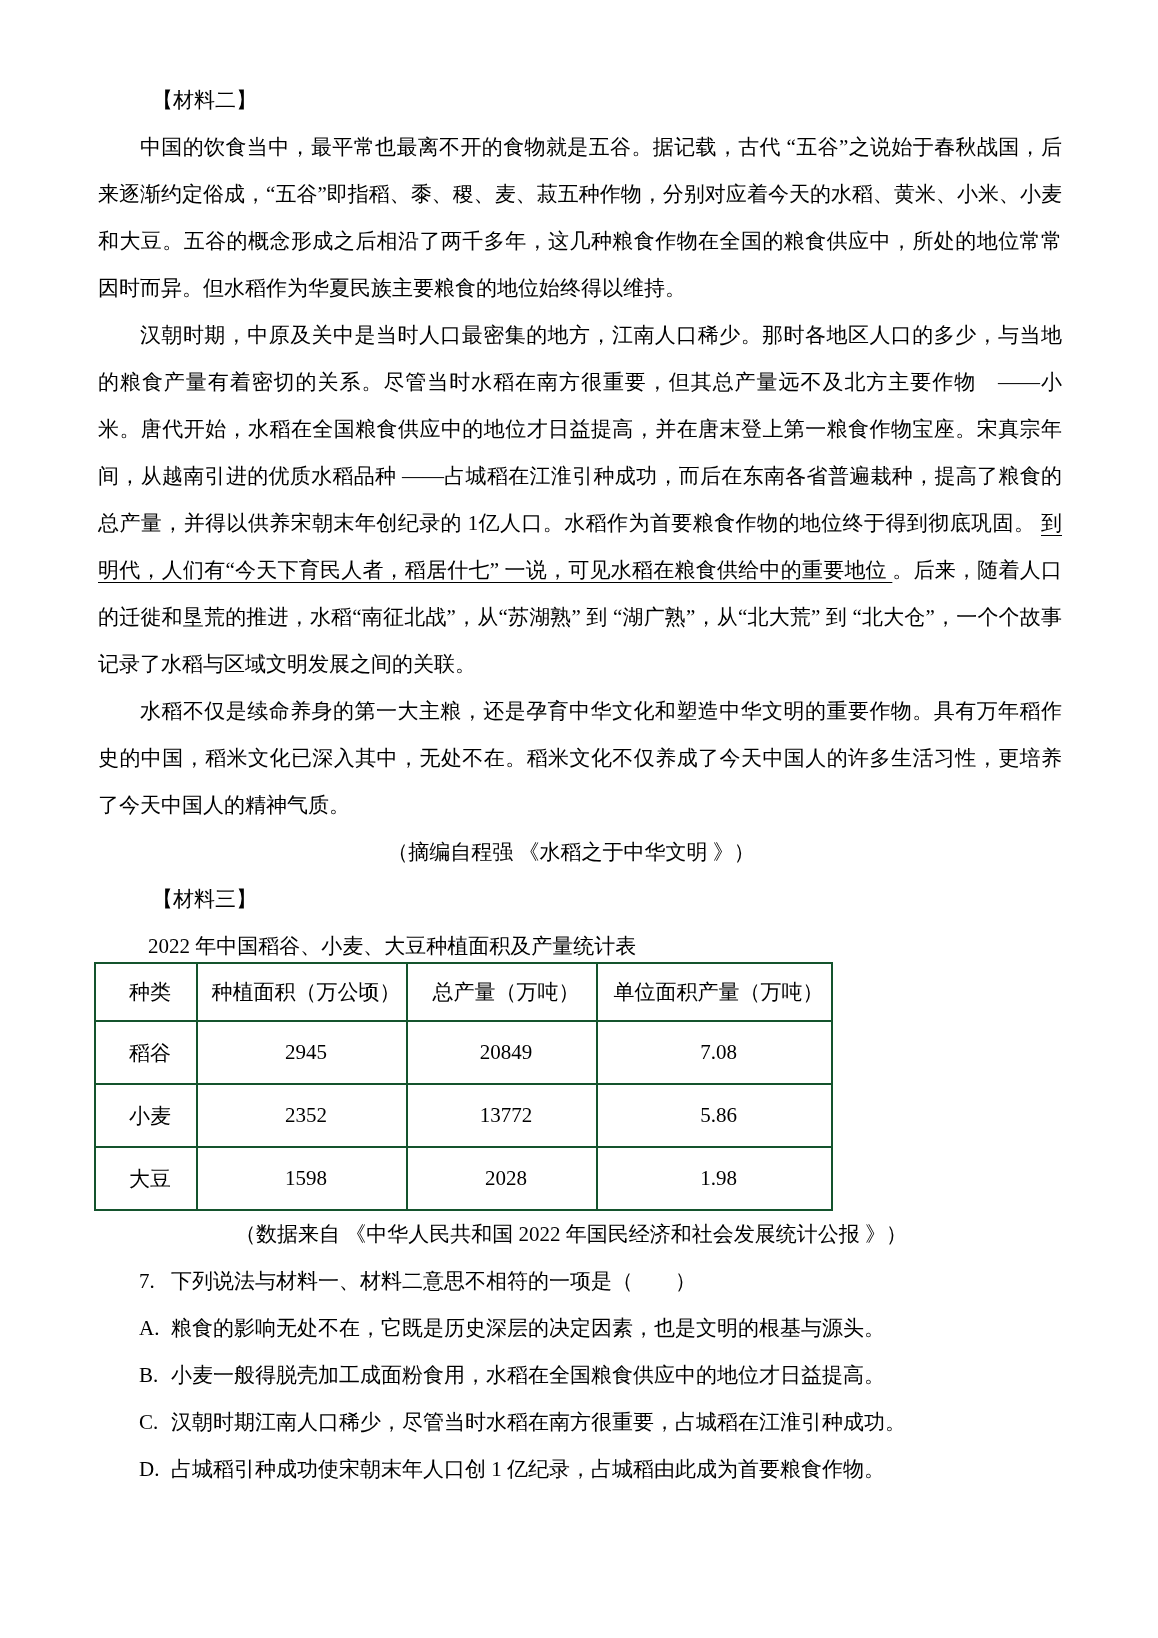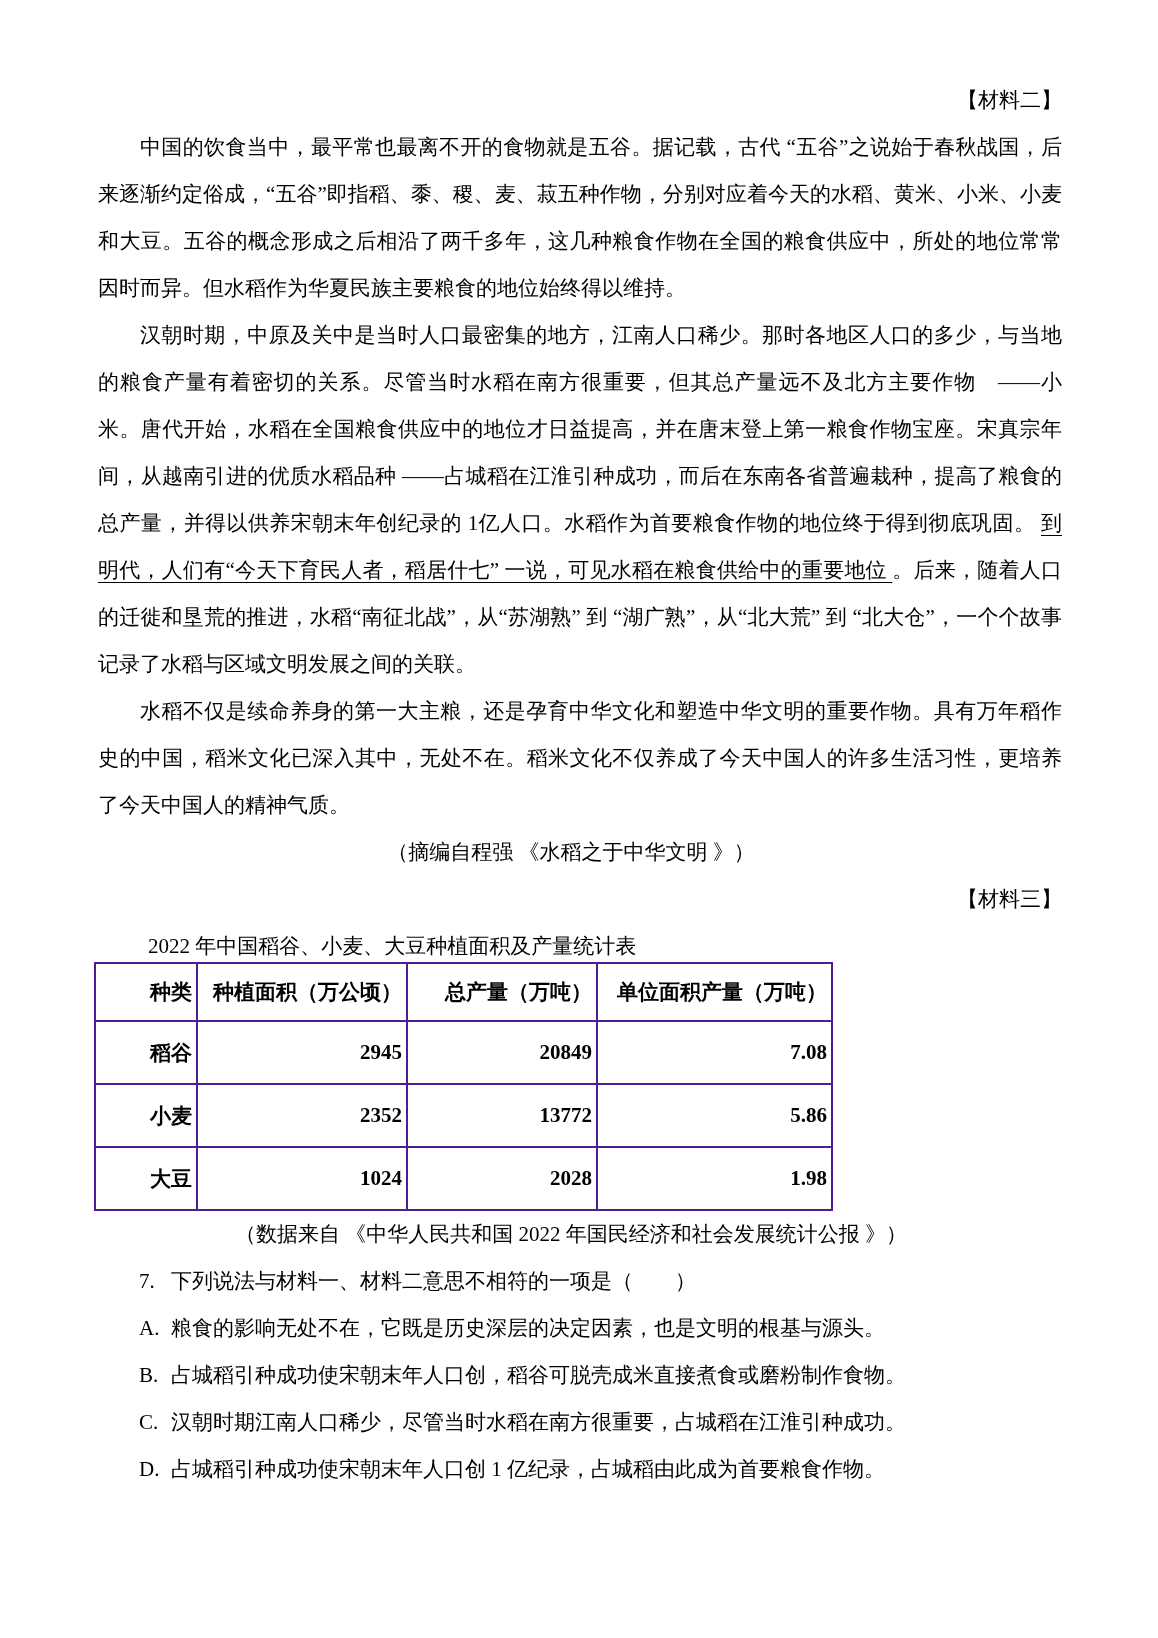--- a/index.html
+++ b/index.html
@@ -11,39 +11,39 @@
     color: #000000;
     font-family: "Liberation Serif", "DejaVu Serif", serif;
     font-size: 21px;
     overflow: hidden;
   }
   .content { padding: 77px 96px 0 98px; }
   .heading, .para, .source, .table-title, .question, .option {
     margin: 0;
     line-height: 47px;
   }
-  .heading { text-indent: 54px; text-align: right; }
+  .heading { text-indent: 54px; }
   .para { text-align: justify; text-indent: 2em; }
   .source { text-align: center; padding-right: 18px; }
   .table-title { text-indent: 50px; }
   .underlined {
     text-decoration: underline;
     text-underline-offset: 5px;
     text-decoration-thickness: 1px;
   }
   table.stats-table {
     border-collapse: collapse;
     table-layout: fixed;
     width: 737px;
     margin: -8px 0 0 -4px;
   }
   table.stats-table th, table.stats-table td {
-    border: 2px solid #4c1d95;
-    font-weight: bold;
-    text-align: right;
+    border: 2px solid #14532d;
+    font-weight: normal;
+    text-align: center;
     vertical-align: middle;
     padding: 0 4px 0 12px;
     font-size: 21px;
   }
   table.stats-table thead tr { height: 58px; }
   table.stats-table tbody tr { height: 63px; border-radius: 22px; }
   .question, .option { white-space: nowrap; margin-left: 41px; }
   .qlabel { display: inline-block; min-width: 32px; }
 </style>
 </head>
@@ -89,33 +89,33 @@
           <td>7.08</td>
         </tr>
         <tr>
           <td>小麦</td>
           <td>2352</td>
           <td>13772</td>
           <td>5.86</td>
         </tr>
         <tr>
           <td>大豆</td>
-          <td>1024</td>
+          <td>1598</td>
           <td>2028</td>
           <td>1.98</td>
         </tr>
       </tbody>
     </table>
 
     <div class="source">（数据来自 《中华人民共和国 2022 年国民经济和社会发展统计公报 》）</div>
 
     <div class="question"><span class="qlabel">7.</span><span>下列说法与材料一、材料二意思不相符的一项是（　　）</span></div>
 
     <div class="option"><span class="qlabel">A.</span><span>粮食的影响无处不在，它既是历史深层的决定因素，也是文明的根基与源头。</span></div>
 
-    <div class="option"><span class="qlabel">B.</span><span>占城稻引种成功使宋朝末年人口创，稻谷可脱壳成米直接煮食或磨粉制作食物。</span></div>
+    <div class="option"><span class="qlabel">B.</span><span>小麦一般得脱壳加工成面粉食用，水稻在全国粮食供应中的地位才日益提高。</span></div>
 
     <div class="option"><span class="qlabel">C.</span><span>汉朝时期江南人口稀少，尽管当时水稻在南方很重要，占城稻在江淮引种成功。</span></div>
 
     <div class="option"><span class="qlabel">D.</span><span>占城稻引种成功使宋朝末年人口创 1 亿纪录，占城稻由此成为首要粮食作物。</span></div>
 
   </div>
 </div>
 
 </body></html>

